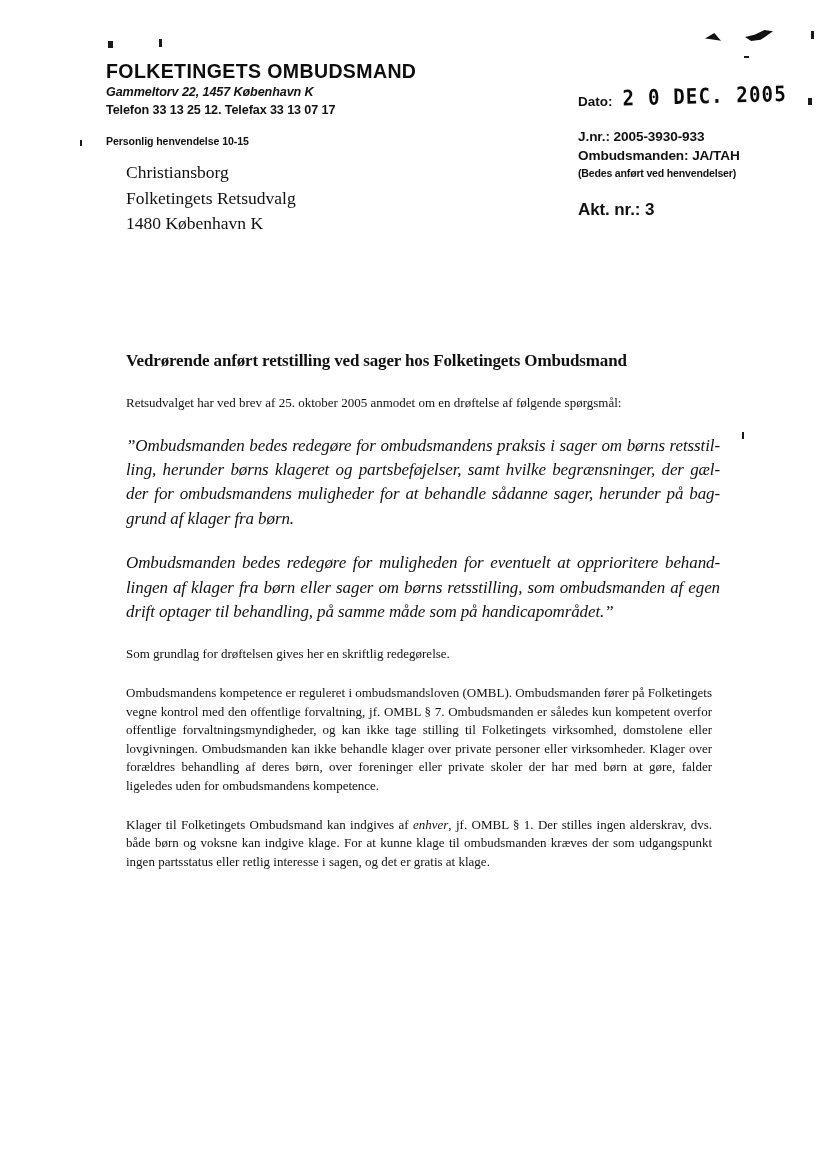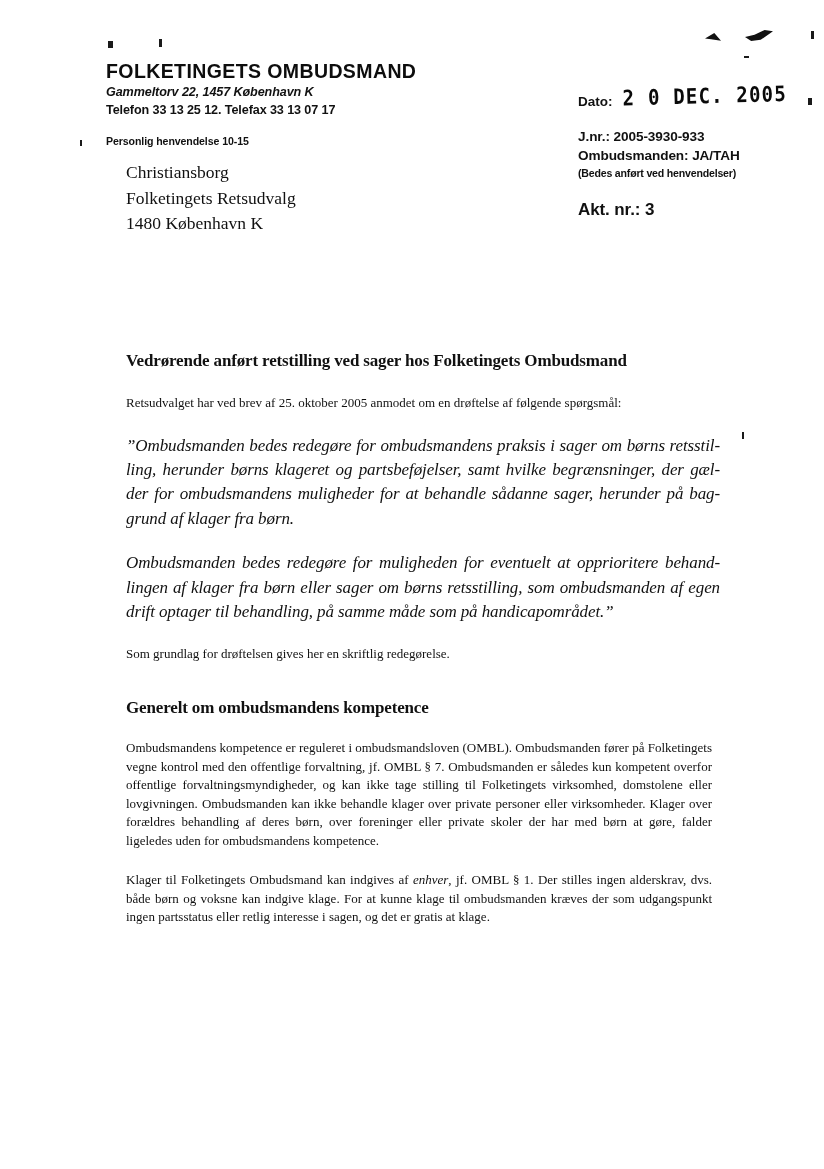--- a/index.html
+++ b/index.html
@@ -203,20 +203,19 @@
     <div class="h-sub">Vedrørende anført retstilling ved sager hos Folketingets Ombudsmand</div>
 
     <p class="para">Retsudvalget har ved brev af 25. oktober 2005 anmodet om en drøftelse af følgende spørgsmål:</p>
 
     <p class="quote">”Ombudsmanden bedes redegøre for ombudsmandens praksis i sager om børns retsstil-ling, herunder børns klageret og partsbeføjelser, samt hvilke begrænsninger, der gæl-der for ombudsmandens muligheder for at behandle sådanne sager, herunder på bag-grund af klager fra børn.</p>
 
     <p class="quote">Ombudsmanden bedes redegøre for muligheden for eventuelt at opprioritere behand-lingen af klager fra børn eller sager om børns retsstilling, som ombudsmanden af egen drift optager til behandling, på samme måde som på handicapområdet.”</p>
 
     <p class="para last-free">Som grundlag for drøftelsen gives her en skriftlig redegørelse.</p>
 
-    <div class="h-sub second">Generelt om ombudsmandens kompetence</div>
 
     <p class="para">Ombudsmandens kompetence er reguleret i ombudsmandsloven (OMBL). Ombudsmanden fører på Folketingets vegne kontrol med den offentlige forvaltning, jf. OMBL § 7. Ombudsmanden er således kun kompetent overfor offentlige forvaltningsmyndigheder, og kan ikke tage stilling til Folketingets virksomhed, domstolene eller lovgivningen. Ombudsmanden kan ikke behandle klager over private personer eller virksomheder. Klager over forældres behandling af deres børn, over foreninger eller private skoler der har med børn at gøre, falder ligeledes uden for ombudsmandens kompetence.</p>
 
     <p class="para"><span>Klager til Folketingets Ombudsmand kan indgives af </span><span class="it">enhver</span><span>, jf. OMBL § 1. Der stilles ingen alderskrav, dvs. både børn og voksne kan indgive klage. For at kunne klage til ombudsmanden kræves der som udgangspunkt ingen partsstatus eller retlig interesse i sagen, og det er gratis at klage.</span></p>
 
   </div>
 </div>
 
 </body></html>

